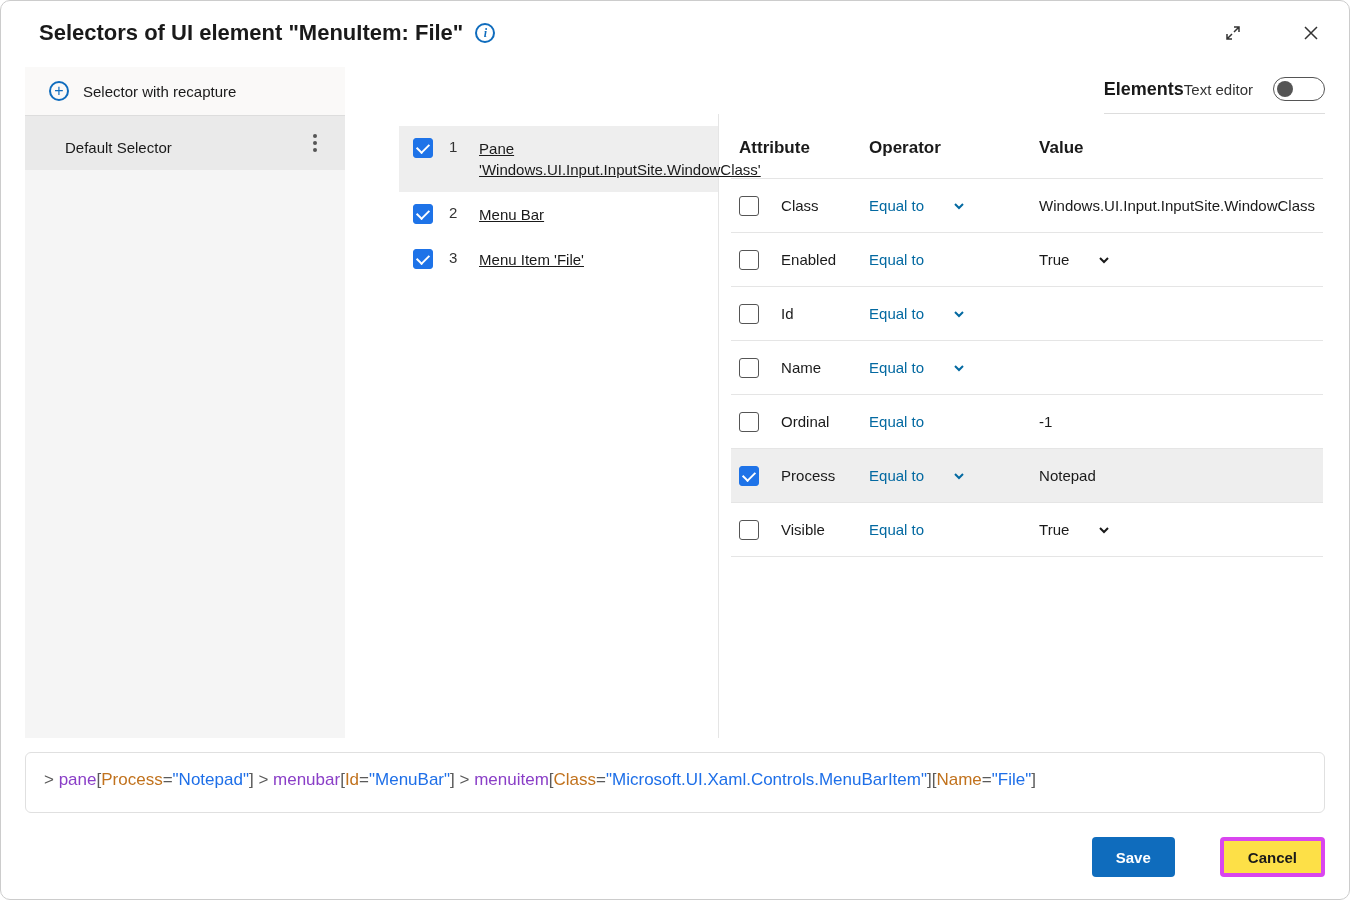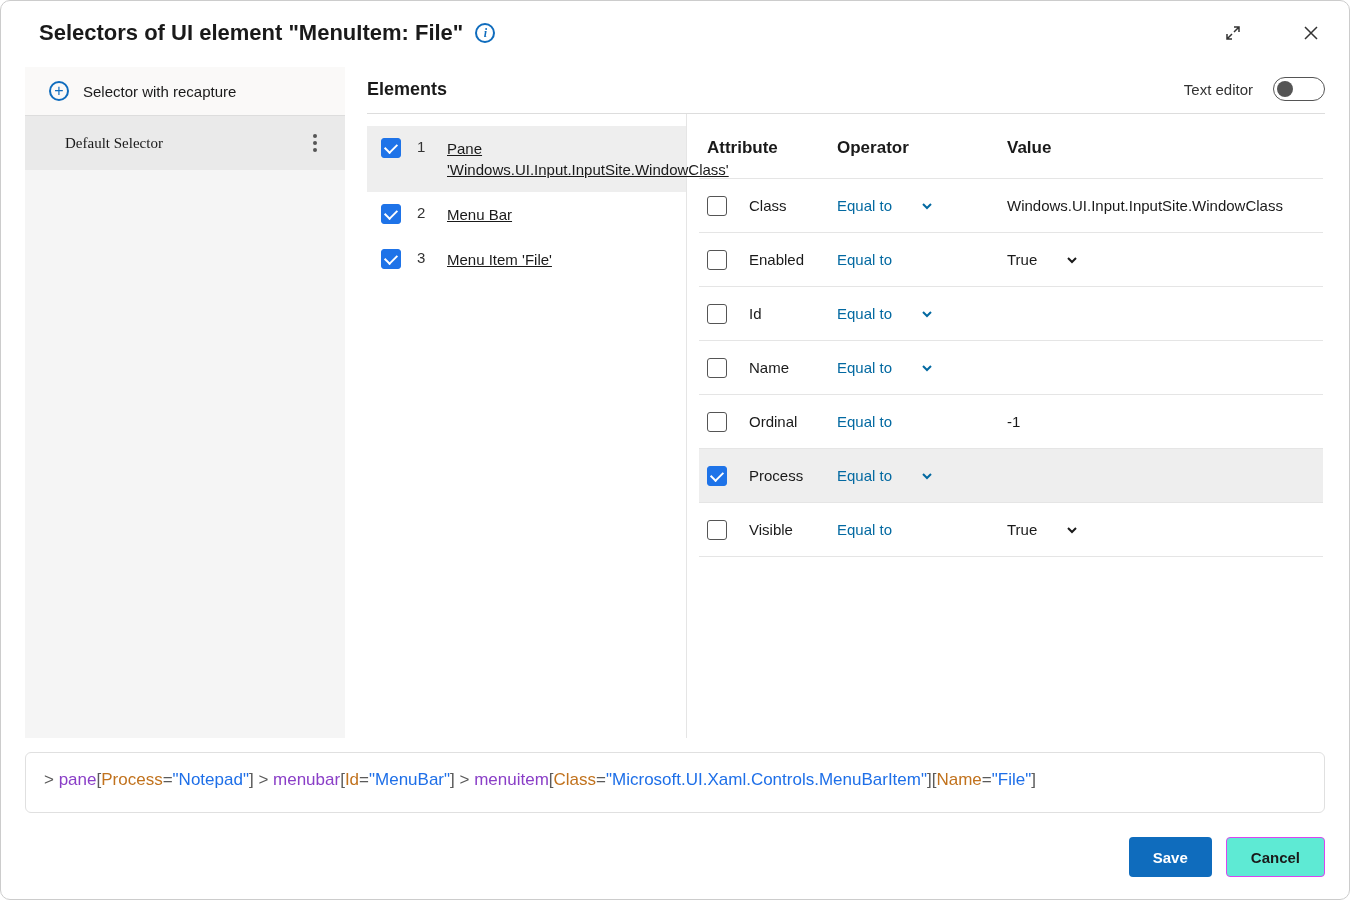--- a/index.html
+++ b/index.html
@@ -10,25 +10,25 @@
 .info-icon { width: 20px; height: 20px; border: 2px solid #0f6cbd; border-radius: 50%; display: flex; align-items: center; justify-content: center; color: #0f6cbd; font-weight: 700; font-size: 12px; font-style: italic; font-family: Georgia, serif; }
 .header-spacer { flex: 1; }
 .expand-icon, .close-icon { width: 28px; height: 28px; display: flex; align-items: center; justify-content: center; cursor: pointer; color: #333; }
 .close-icon { font-size: 18px; margin-left: 38px;}
 .expand-icon svg { width: 14px; height: 14px; }
 .body { display: flex; flex: 1; gap: 0; overflow: hidden; }
 .sidebar { width: 320px; display: flex; flex-direction: column; background: #f5f5f5; border-radius: 4px 4px 0 0; }
 .recapture { display: flex; align-items: center; gap: 14px; padding: 14px 24px; border-bottom: 1px solid #ddd; background:#faf9f8; cursor: pointer; }
 .add-icon { width: 20px; height: 20px; border: 2px solid #0f6cbd; border-radius: 50%; color: #0f6cbd; display:flex; align-items:center; justify-content:center; font-size:16px; font-weight:400; line-height:1; }
 .recapture-label { font-size: 15px; color: #1a1a1a; }
-.selector-row { display:flex; align-items:center; padding: 14px 24px 14px 40px; background:#eaeaea; cursor:pointer; justify-content:space-between;font-family:Liberation Serif, serif; }
+.selector-row { display:flex; align-items:flex-end; padding: 14px 24px 14px 40px; background:#eaeaea; cursor:pointer; justify-content:space-between; }
 .selector-label { font-size: 15px; }
 .more-icon { display:flex; flex-direction:column; gap:3px; padding:4px; }
 .more-icon span { width:4px; height:4px; background:#555; border-radius:50%; }
-.main { flex:1; padding: 0 0 0 22px; display:flex; flex-direction:column; }
+.main { flex:1; padding: 0 0 0 22px; display:flex; flex-direction:column;align-items:flex-end; }
 .main-header { display:flex; align-items:center; padding: 10px 0 12px 0; border-bottom:1px solid #ddd; }
 .elements-title { font-size:18px; font-weight:600; }
 .main-header-spacer { flex:1; }
 .text-editor-label { font-size:15px; color:#333; margin-right:20px; }
 .toggle { width:52px; height:24px; border:1px solid #555; border-radius:12px; position:relative; cursor:pointer; background:#fff; }
 .toggle-knob { position:absolute; left:3px; top:3px; width:16px; height:16px; background:#555; border-radius:50%; }
 .content { display:flex; flex:1; overflow:hidden; }
 .elements-list { width: 320px; border-right:1px solid #e5e5e5; padding-top:12px; }
 .element-row { display:flex; align-items:flex-start; gap:16px; padding: 12px 14px; cursor:pointer; font-size:15px; }
 .element-row.selected { background:#eee; }
@@ -50,21 +50,21 @@
 .preview-header { display:flex; align-items:center; gap:14px; font-size:15px; color:#333; margin-bottom:10px; }
 .preview-chev { color:#0f6cbd; }
 .preview-body { font-size:17px; line-height:1.8; font-family: 'Segoe UI', sans-serif; }
 .p-punct { color:#5a5a5a; }
 .p-tag { color:#8a3ec7; }
 .p-attr { color:#c1721d; }
 .p-str { color:#1e6fe8; }
 .footer { display:flex; justify-content:flex-end; gap:14px; margin-top:24px; }
 .btn { height:40px; padding: 0 24px; border-radius:4px; font-size:15px; font-weight:600; cursor:pointer; display:flex; align-items:center; }
 .btn-primary { background:#0f6cbd; color:#fff; border:none; }
-.btn-secondary { background:#5eead4; color:#1a1a1a; border:1px solid #d946ef; }
+.btn-secondary { background:#fde047; color:#1a1a1a; border:4px solid #d946ef;margin-left:31px; }
 </style>
 </head>
 <body>
 
 <div class="dialog">
 
   <div class="header">
     <div class="title">Selectors of UI element "MenuItem: File"</div>
     <div class="info-icon">i</div>
     <div class="header-spacer"></div>
@@ -205,20 +205,24 @@
               </div>
               <div class="attr-row highlighted">
     <span class="checkbox checked"></span>
     <span class="attr-name">Process</span>
     <span class="operator-cell">
       <span>Equal to</span>
       <span class="chev"><svg viewBox="0 0 14 14" fill="none" stroke="currentColor" stroke-width="2">
                       <path d="M3 5l4 4 4-4"></path>
                     </svg></span>
     </span>
+    <span class="value-cell">
+      <span>Notepad</span>
+
+    </span>
               </div>
               <div class="attr-row">
     <span class="checkbox "></span>
     <span class="attr-name">Visible</span>
     <span class="operator-cell">
       <span>Equal to</span>
 
     </span>
     <span class="value-cell">
       <span>True</span>

